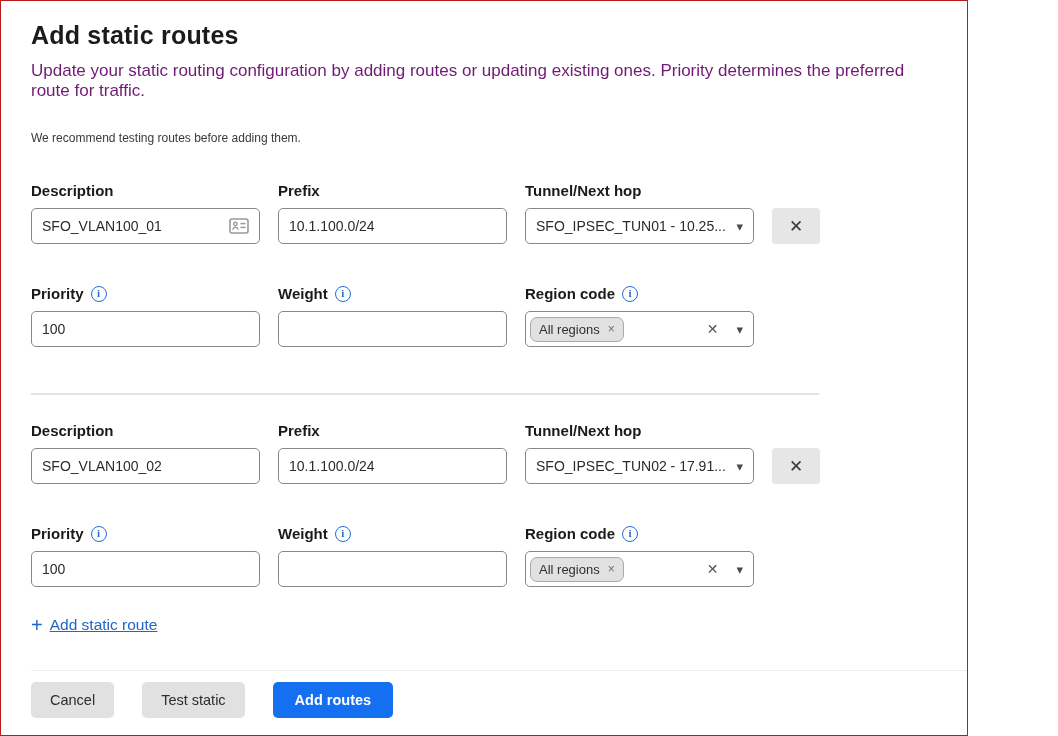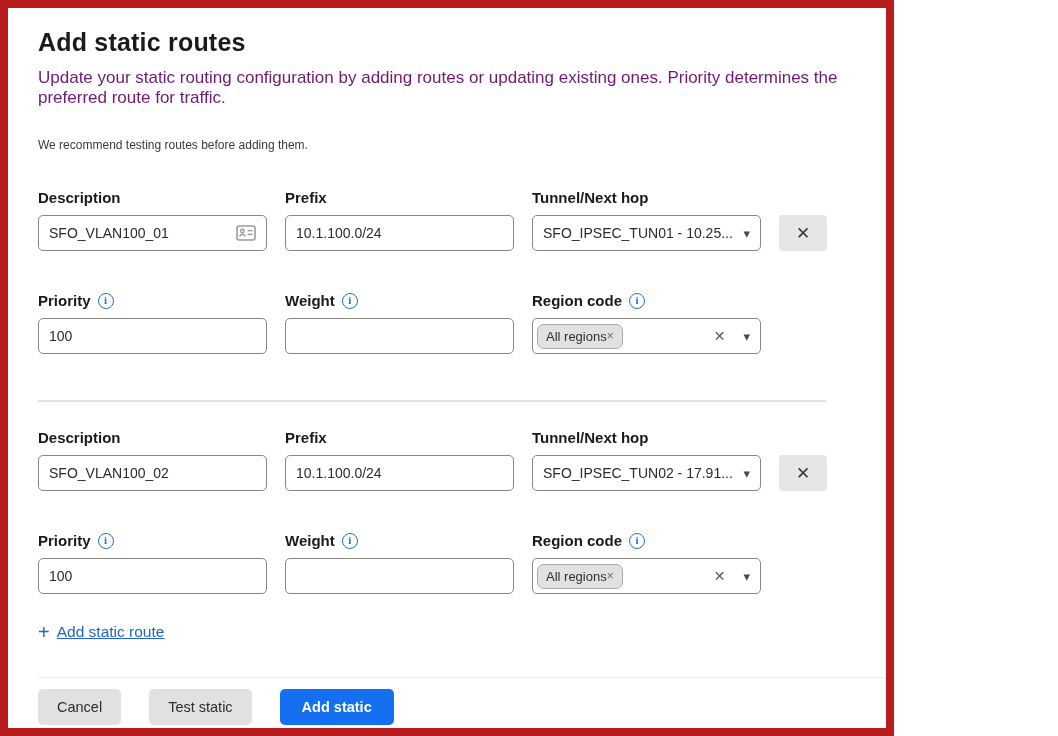--- a/index.html
+++ b/index.html
@@ -1,21 +1,21 @@
 <!DOCTYPE html>
 <html><head>
 <meta charset="utf-8">
 <style>
   * { box-sizing: border-box; }
   html, body { margin: 0; padding: 0; background: #fff; }
   body { font-family: "Liberation Sans", sans-serif; }
 
   .dialog {
-    width: 894px; height: 736px;
-    border: 8px solid #b91c1c;
+    width: 968px; height: 736px;
+    border: 1px solid #b91c1c;
     background: #fff;
     padding: 12px 30px 12px 30px;
     position: relative;
     overflow: hidden;
   }
 
   .title {
     font-size: 25px; font-weight: 700; color: #1b1b1b;
     margin: 8px 0 0 0; letter-spacing: 0.2px;
   }
@@ -67,21 +67,21 @@
 
   .multiselect {
     height: 36px; width: 100%;
     border: 1px solid #8a8886; border-radius: 5px;
     background: #fff;
     display: flex; align-items: center;
     padding: 0 10px 0 4px; cursor: pointer;
   }
   .chip {
     background: #e1e1e1; border: 1px solid #a9a9a9; border-radius: 7px;
-    padding: 4px 8px; display: inline-flex; align-items: center; 
+    padding: 4px 8px; display: inline-flex; align-items: center; gap: 8px;
     font-size: 13px; color: #2f2f2f; white-space: nowrap;
   }
   .chip-x { color: #6d6d6d; font-size: 12px; line-height: 1; cursor: pointer; }
   .ms-spacer { flex: 1; }
   .clear-x { color: #555; font-size: 14px; line-height: 1; padding: 0 10px; cursor: pointer; }
 
   .delete-btn {
     width: 48px; height: 36px; margin-top: 27px;
     background: #e6e6e6; border: none; border-radius: 4px;
     font-size: 17px; color: #3a3a3a; cursor: pointer;
@@ -258,16 +258,16 @@
   <div class="add-link-row">
     <span class="plus-glyph">+</span>
     <a class="add-link">Add static route</a>
   </div>
 
   <hr class="footer-divider">
 
   <div class="footer">
     <button class="btn btn-gray">Cancel</button>
     <button class="btn btn-gray">Test static</button>
-    <button class="btn btn-primary">Add static</button>
+    <button class="btn btn-primary">Add routes</button>
   </div>
 
 </div>
 
 </body></html>

